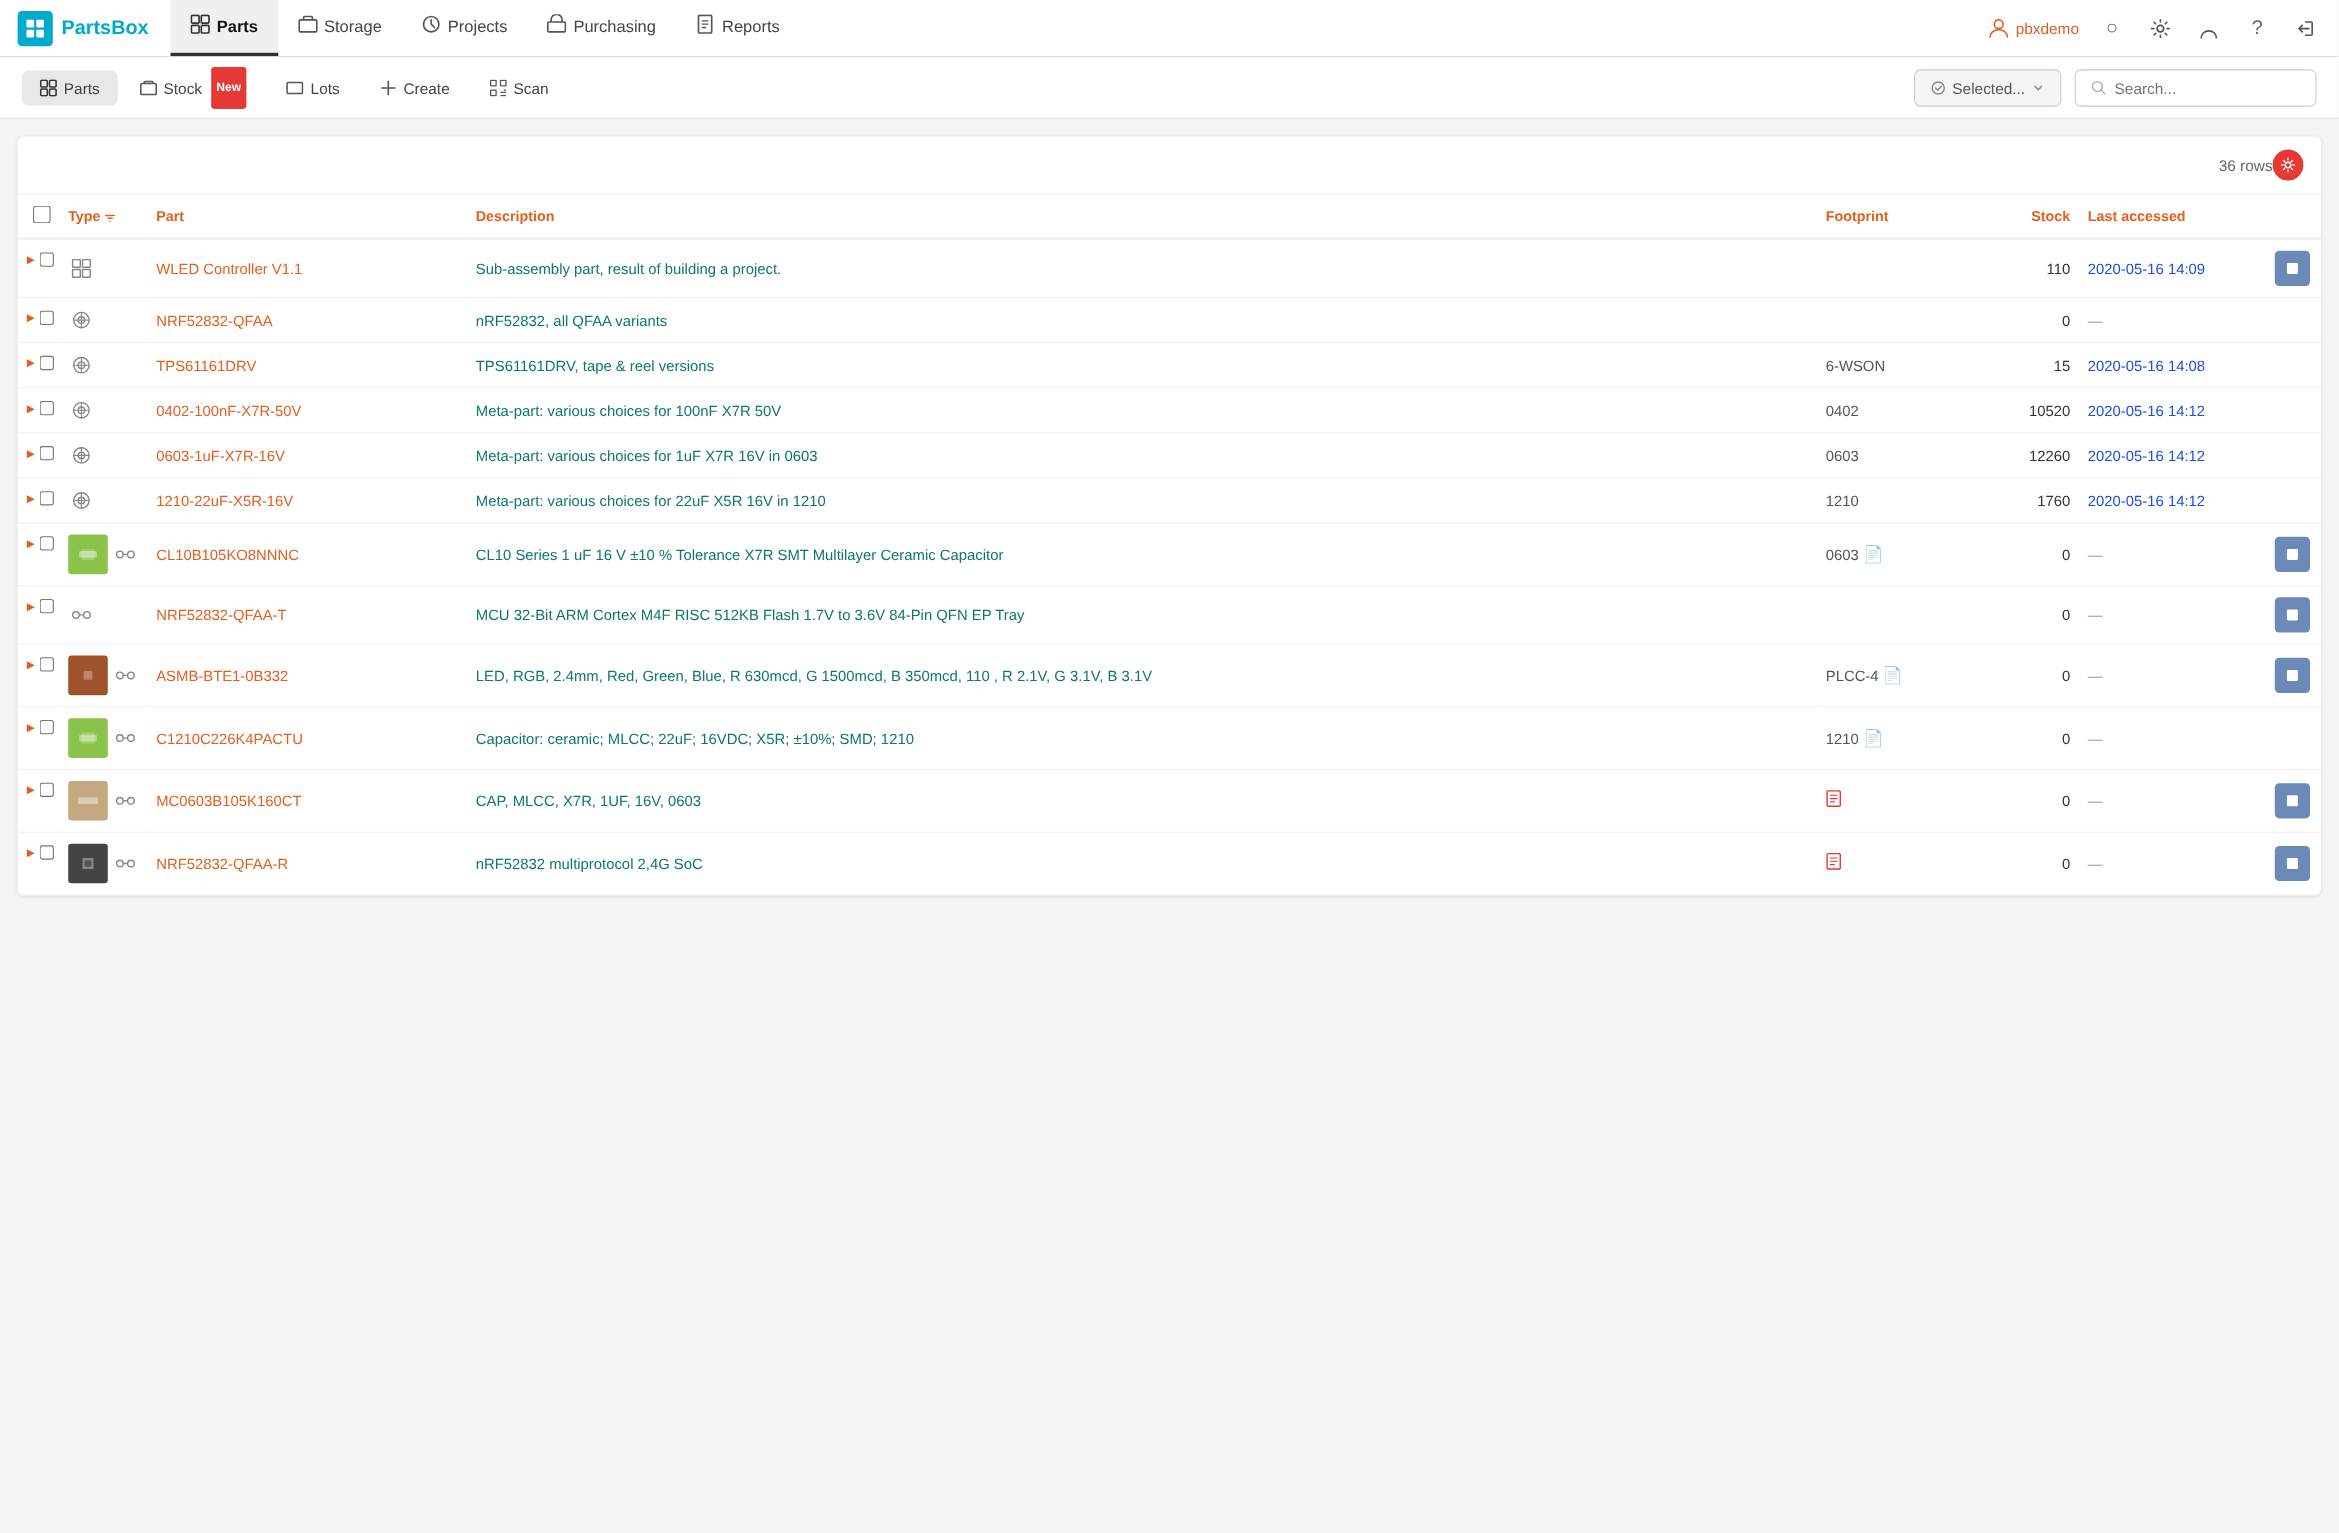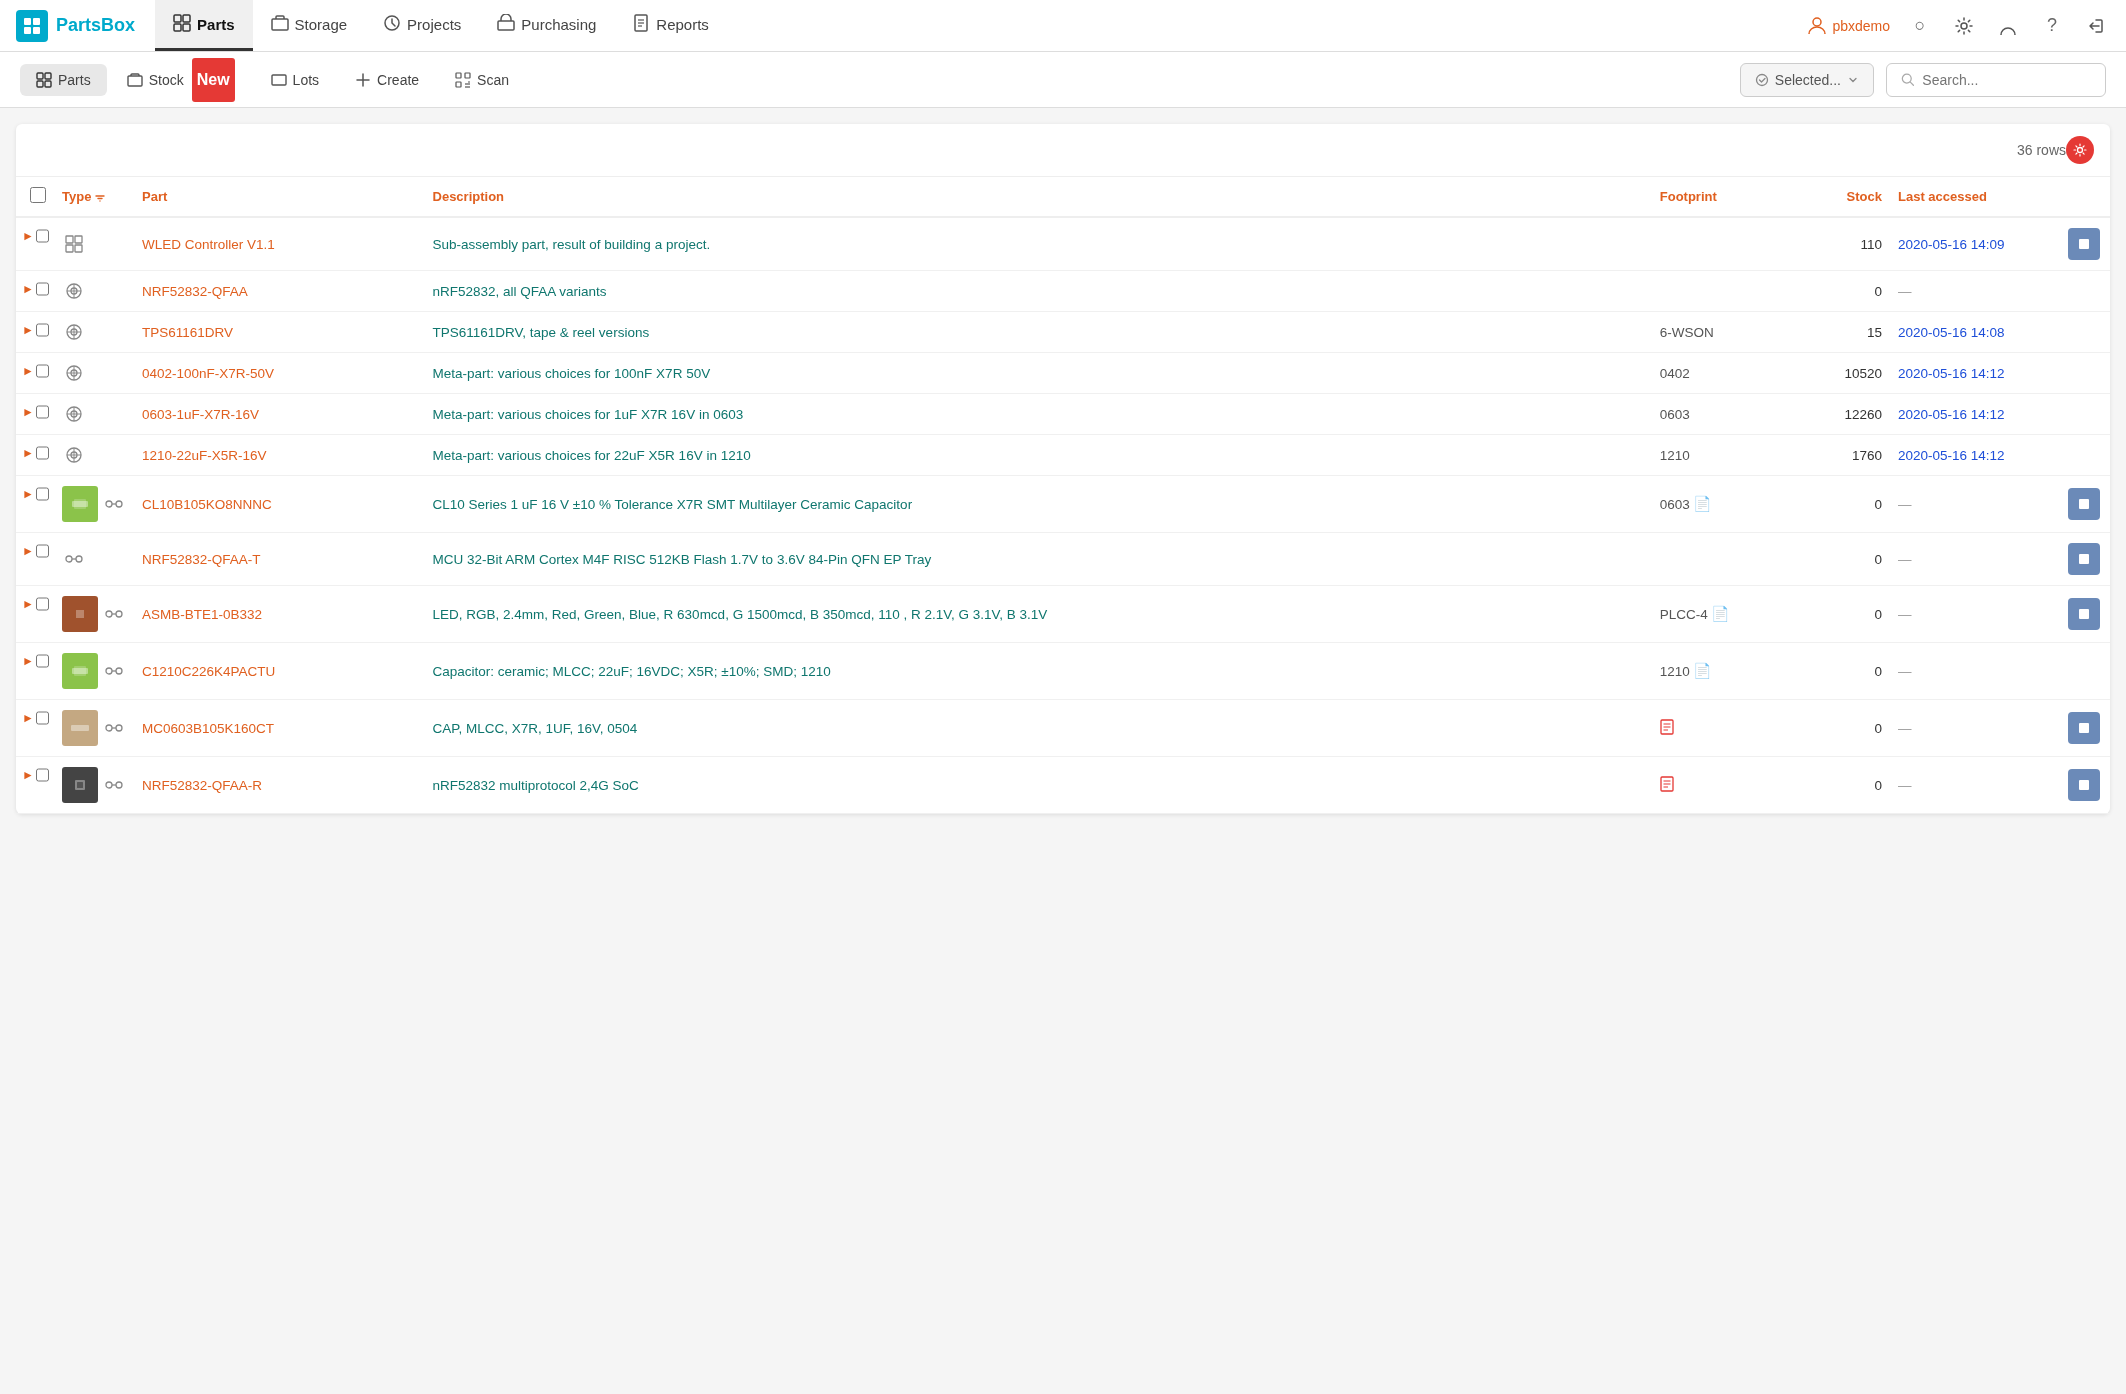--- a/index.html
+++ b/index.html
@@ -48,21 +48,21 @@
       display: flex; align-items: center; background: #fff;
       border-bottom: 1px solid #ddd; padding: 0 20px; height: 56px; gap: 4px;
     }
     .sub-nav-item {
       display: flex; align-items: center; gap: 6px;
       padding: 8px 16px; border-radius: 6px; cursor: pointer;
       font-size: 14px; color: #444; white-space: nowrap;
     }
     .sub-nav-item.active { background: #e8e8e8; font-weight: 500; }
     .badge-new {
-      background: #e53935; color: #fff; font-size: 16px; font-weight: 700;
+      background: #e53935; color: #fff; font-size: 11px; font-weight: 700;
       padding: 13px 5px; border-radius: 3px; margin-left: 2px;
     }
     .sub-nav-right { margin-left: auto; display: flex; align-items: center; gap: 12px; }
     .selected-btn {
       display: flex; align-items: center; gap: 6px;
       border: 1px solid #ccc; border-radius: 6px; padding: 8px 14px;
       background: #f5f5f5; cursor: pointer; font-size: 14px; color: #555;
     }
     .search-box {
       display: flex; align-items: center; gap: 8px;
@@ -643,21 +643,21 @@
                 <span class="type-icon">
                   <svg width="20" height="20" viewBox="0 0 20 20" fill="none">
                     <circle cx="5" cy="10" r="3" stroke="#888" stroke-width="1.3"></circle>
                     <circle cx="15" cy="10" r="3" stroke="#888" stroke-width="1.3"></circle>
                     <path d="M8 10h4" stroke="#888" stroke-width="1.3"></path>
                   </svg>
                 </span>
               </div>
             </td>
             <td><a class="part-link" href="#">MC0603B105K160CT</a></td>
-            <td class="description">CAP, MLCC, X7R, 1UF, 16V, 0504</td>
+            <td class="description">CAP, MLCC, X7R, 1UF, 16V, 0603</td>
             <td class="footprint"><span class="pdf-icon" title="PDF">
       <svg width="14" height="16" viewBox="0 0 14 16" fill="none">
                   <rect x="1" y="1" width="12" height="14" rx="1" stroke="#e53935" stroke-width="1.3"></rect>
                   <line x1="3.5" y1="5" x2="10.5" y2="5" stroke="#e53935" stroke-width="1"></line>
                   <line x1="3.5" y1="8" x2="10.5" y2="8" stroke="#e53935" stroke-width="1"></line>
                   <line x1="3.5" y1="11" x2="8" y2="11" stroke="#e53935" stroke-width="1"></line>
                 </svg>
     </span></td>
             <td class="stock-val">0</td>
             <td><span class="no-date">—</span></td>

